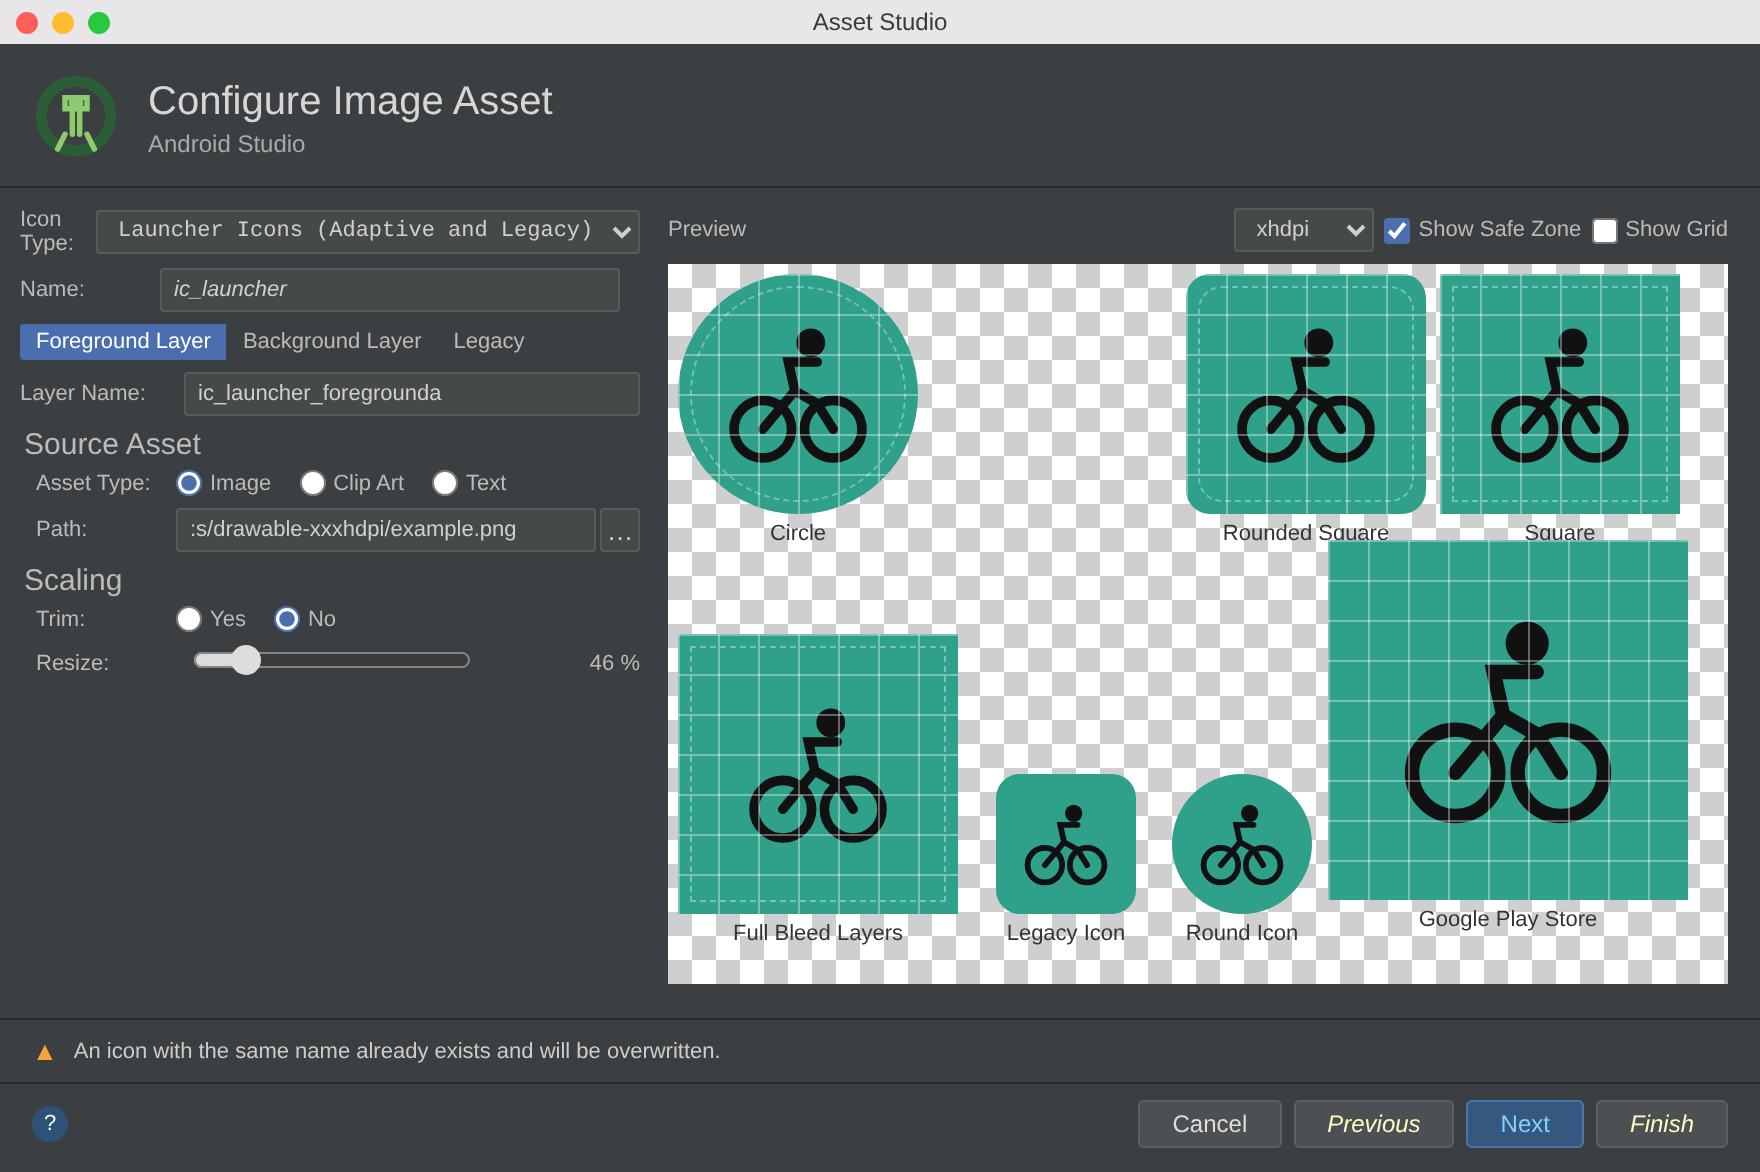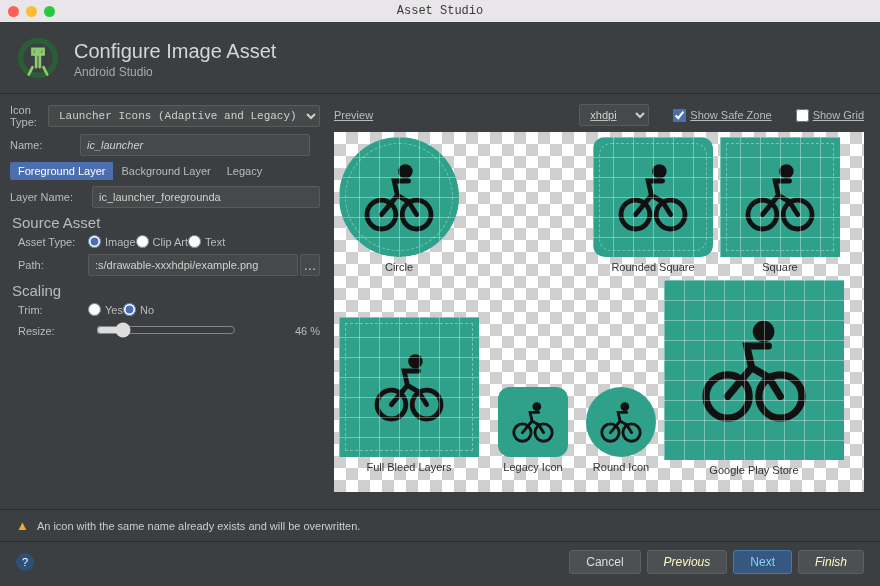--- a/index.html
+++ b/index.html
@@ -12,21 +12,20 @@
     height: 586px;
     overflow: hidden;
   }
   .titlebar {
     height: 22px;
     background: #e8e6e8;
     display: flex;
     align-items: center;
     padding: 0 8px;
     position: relative;
-    font-family: Liberation Mono, monospace;
   }
   .traffic { display: flex; gap: 7px; }
   .traffic span { width: 11px; height: 11px; border-radius: 50%; }
   .tl-close { background: #ff5f57; }
   .tl-min { background: #febc2e; }
   .tl-max { background: #28c840; }
   .title-text { position: absolute; left: 50%; transform: translateX(-50%); color: #3a3a3a; font-size: 12px; }
   .header {
     display: flex;
     align-items: center;
@@ -60,38 +59,38 @@
   .tabs { display: flex; margin: 6px 0 6px 0; }
   .tab {
     padding: 3px 8px;
     font-size: 11px;
     color: #bbbbbb;
     cursor: pointer;
     text-align: center;
   }
   .tab.active { background: #4b6eaf; color: #fff; border-radius: 2px 0 0 2px; }
   .section-label { font-size: 15px; color: #bbbbbb; margin: 6px 0 4px 2px; }
-  .radio-group { display: flex; }
+  .radio-group { display: flex; gap: 14px; }
   .radio-group label { display: flex; align-items: center; gap: 4px; }
   input[type=radio] { accent-color: #4b6eaf; }
   .ellipsis-btn {
     width: 20px; height: 22px;
     background: #45494a;
     border: 1px solid #5a5a5a;
     color: #d0d0d0;
     border-radius: 2px;
     margin-left: 2px;
     cursor: pointer;
   }
   .slider-row { display: flex; align-items: center; }
   .slider-wrap { flex: 1; padding: 0 8px; position: relative; }
   input[type=range] { width: 140px; accent-color: #ddd;}
   .resize-val { width: 40px; text-align: right; }
   .preview-col { flex: 1; display: flex; flex-direction: column; }
-  .preview-head { display: flex; align-items: center; margin-bottom: 6px; gap: 24px; font-size: 11px; text-decoration: underline;}
+  .preview-head { display: flex; align-items: center; margin-bottom: 6px; gap: 5px; font-size: 11px;}
   .preview-head .spacer { flex: 1; }
   .chk { display: flex; align-items: center; gap: 4px; }
   input[type=checkbox] { accent-color: #4b6eaf; }
   .preview-canvas {
     flex: 1;
     min-height: 360px;
     background-color: #fff;
     background-image:
       linear-gradient(45deg, #cfcfcf 25%, transparent 25%, transparent 75%, #cfcfcf 75%),
       linear-gradient(45deg, #cfcfcf 25%, transparent 25%, transparent 75%, #cfcfcf 75%);
@@ -346,21 +345,21 @@
               <g fill="#111" stroke="#111" stroke-width="6" stroke-linecap="round">
                 <circle cx="28" cy="72" r="18" fill="none"></circle>
                 <circle cx="72" cy="72" r="18" fill="none"></circle>
                 <circle cx="58" cy="18" r="9" stroke="none"></circle>
                 <path d="M28 72 L48 48 L62 56 L72 72 M48 48 L44 30 L62 30" fill="none"></path>
               </g>
             </svg>
           </div>
         <div class="cap">Round Icon</div>
       </div>
-      <div class="pitem" style="left:330px; top:148px; width:180px">
+      <div class="pitem" style="left:330px; top:138px; width:180px">
         <div class="tile grid-over square" style="width:180px;height:180px">
             <svg class="bike" width="120" height="120" viewBox="0 0 100 100">
               <g fill="#111" stroke="#111" stroke-width="6" stroke-linecap="round">
                 <circle cx="28" cy="72" r="18" fill="none"></circle>
                 <circle cx="72" cy="72" r="18" fill="none"></circle>
                 <circle cx="58" cy="18" r="9" stroke="none"></circle>
                 <path d="M28 72 L48 48 L62 56 L72 72 M48 48 L44 30 L62 30" fill="none"></path>
               </g>
             </svg>
           </div>

